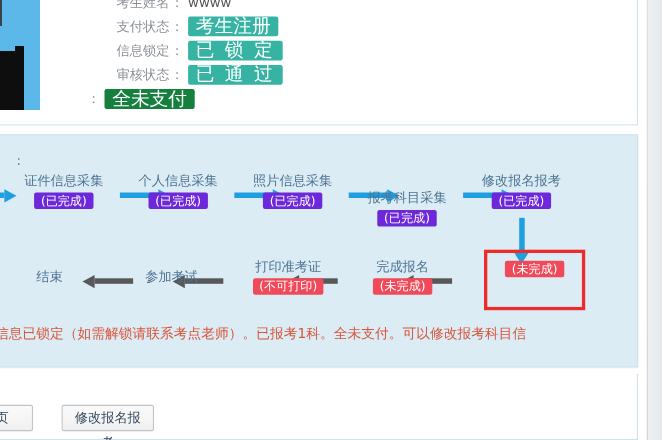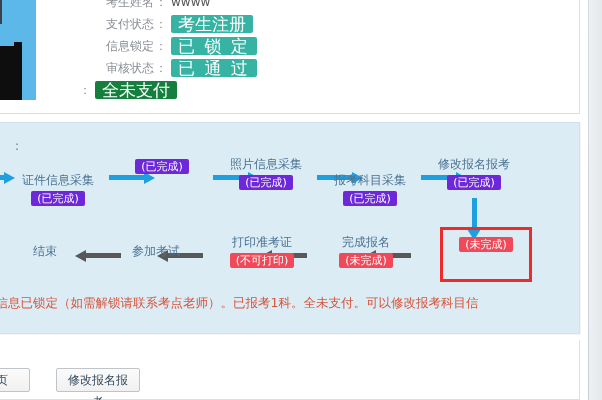--- a/index.html
+++ b/index.html
@@ -156,25 +156,26 @@
     </div>
     <div class="arrow-h blue" style="left:330px;top:50px;width:46px;">
       <div class="shaft" style="width:35px;"></div>
         <div class="head head-r" style="left:35px;"></div>
     </div>
     <div class="arrow-h blue" style="left:434px;top:50px;width:46px;">
       <div class="shaft" style="width:35px;"></div>
         <div class="head head-r" style="left:35px;"></div>
     </div>
 
-    <div class="node" style="left:28px;top:33px;margin-top:16px;">
+    <div class="node" style="left:28px;top:33px;">
       <div class="node-title">证件信息采集</div>
       <div class="node-badge nb-teal">(已完成)</div>
     </div>
     <div class="node" style="left:132px;top:33px;">
+      <div class="node-title">个人信息采集</div>
       <div class="node-badge nb-teal">(已完成)</div>
     </div>
     <div class="node" style="left:236px;top:33px;">
       <div class="node-title">照片信息采集</div>
       <div class="node-badge nb-teal">(已完成)</div>
     </div>
     <div class="node" style="left:340px;top:33px;margin-top:16px;">
       <div class="node-title">报考科目采集</div>
       <div class="node-badge nb-teal">(已完成)</div>
     </div>

